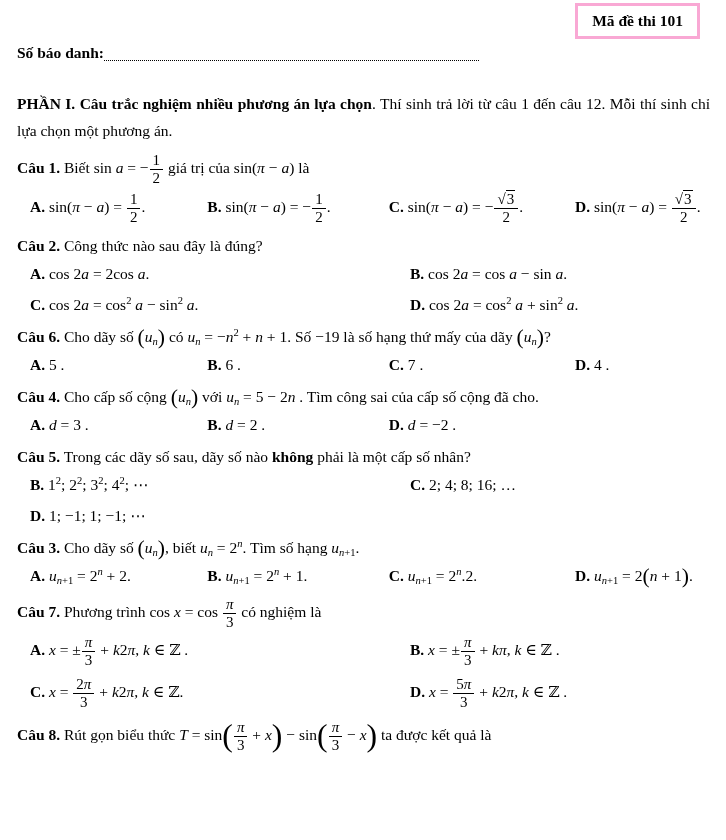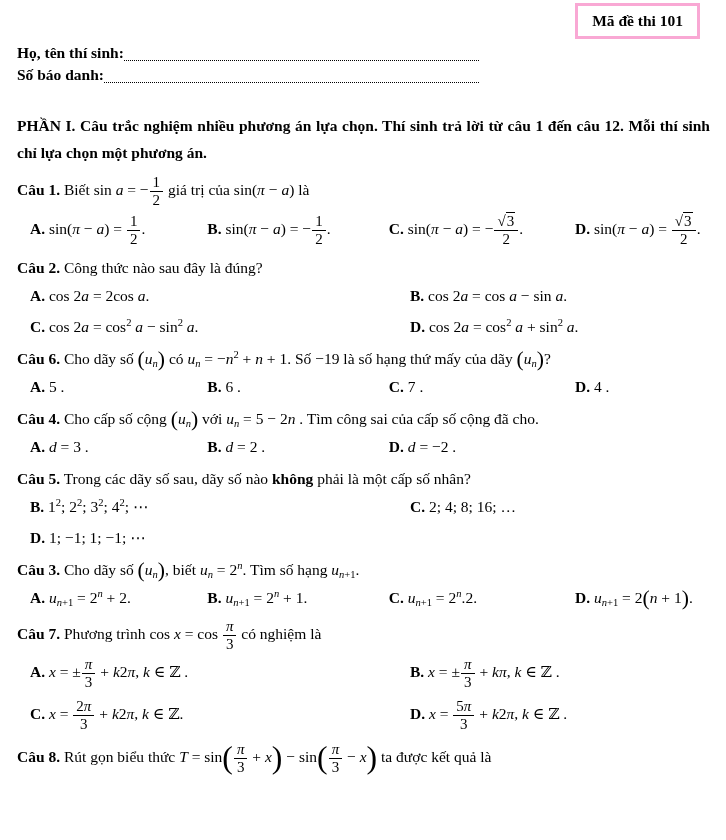--- a/index.html
+++ b/index.html
@@ -4,21 +4,21 @@
 <style>
   html,body{margin:0;padding:0;background:#fff;}
   body{width:726px;height:840px;overflow:hidden;color:#000;
        font-family:"Liberation Serif","DejaVu Serif",serif;font-size:15.5px;line-height:1.45;}
   .page{position:relative;padding:4px 16px 0 17px;}
   .code-box{position:absolute;top:3px;right:26px;border:3px solid #f9a8d4;padding:4px 14px;font-weight:bold;background:#fff;}
   .fields{margin-top:38px;width:462px;}
   .field{display:flex;align-items:flex-end;height:22px;}
   .flabel{font-weight:bold;white-space:nowrap;}
   .dots{flex:1;border-bottom:1.5px dotted #000;margin-bottom:3px;}
-  .intro{margin:26px 0 0 0;text-align:justify;line-height:1.75;font-weight:bold;}
+  .intro{margin:26px 0 0 0;text-align:justify;line-height:1.75;}
   .question{margin-top:8px;}
   .stmt{line-height:1.55;}
   .qnum{font-weight:bold;}
   .olabel{font-weight:bold;}
   .opts{display:grid;margin:4px 0 0 13px;column-gap:6px;row-gap:7px;}
   .cols-4{grid-template-columns:25.2% 25.8% 26.5% 21.5%;}
   .cols-2{grid-template-columns:55% 45%;}
   .opt{line-height:1.55;white-space:nowrap;}
   .frac{display:inline-block;vertical-align:middle;text-align:center;line-height:1.12;padding:0 1px;font-size:0.97em;}
   .frac .num{display:block;padding:0 3px;}
@@ -32,24 +32,20 @@
   i{font-style:italic;}
 </style>
 </head>
 <body>
 
 <div class="page">
   <div class="code-box">
     <span>Mã đề thi 101</span>
   </div>
   <div class="fields">
-    <div class="field">
-      <span class="flabel">Họ, tên thí sinh:</span>
-      <span class="dots"></span>
-    </div>
     <div class="field">
       <span class="flabel">Số báo danh:</span>
       <span class="dots"></span>
     </div>
   </div>
   <p class="intro"><b>PHẦN I. Câu trắc nghiệm nhiều phương án lựa chọn</b><span>. Thí sinh trả lời từ câu 1 đến câu 12. Mỗi thí sinh chỉ lựa chọn một phương án.</span></p>
   <div id="questions">
       <div class="question">
         <div class="stmt"><b class="qnum">Câu 1.</b> Biết sin <i>a</i> = −<span class="frac"><span class="num">1</span><span class="den">2</span></span> giá trị của sin(<i>π</i> − <i>a</i>) là</div>
         <div class="opts cols-4">

